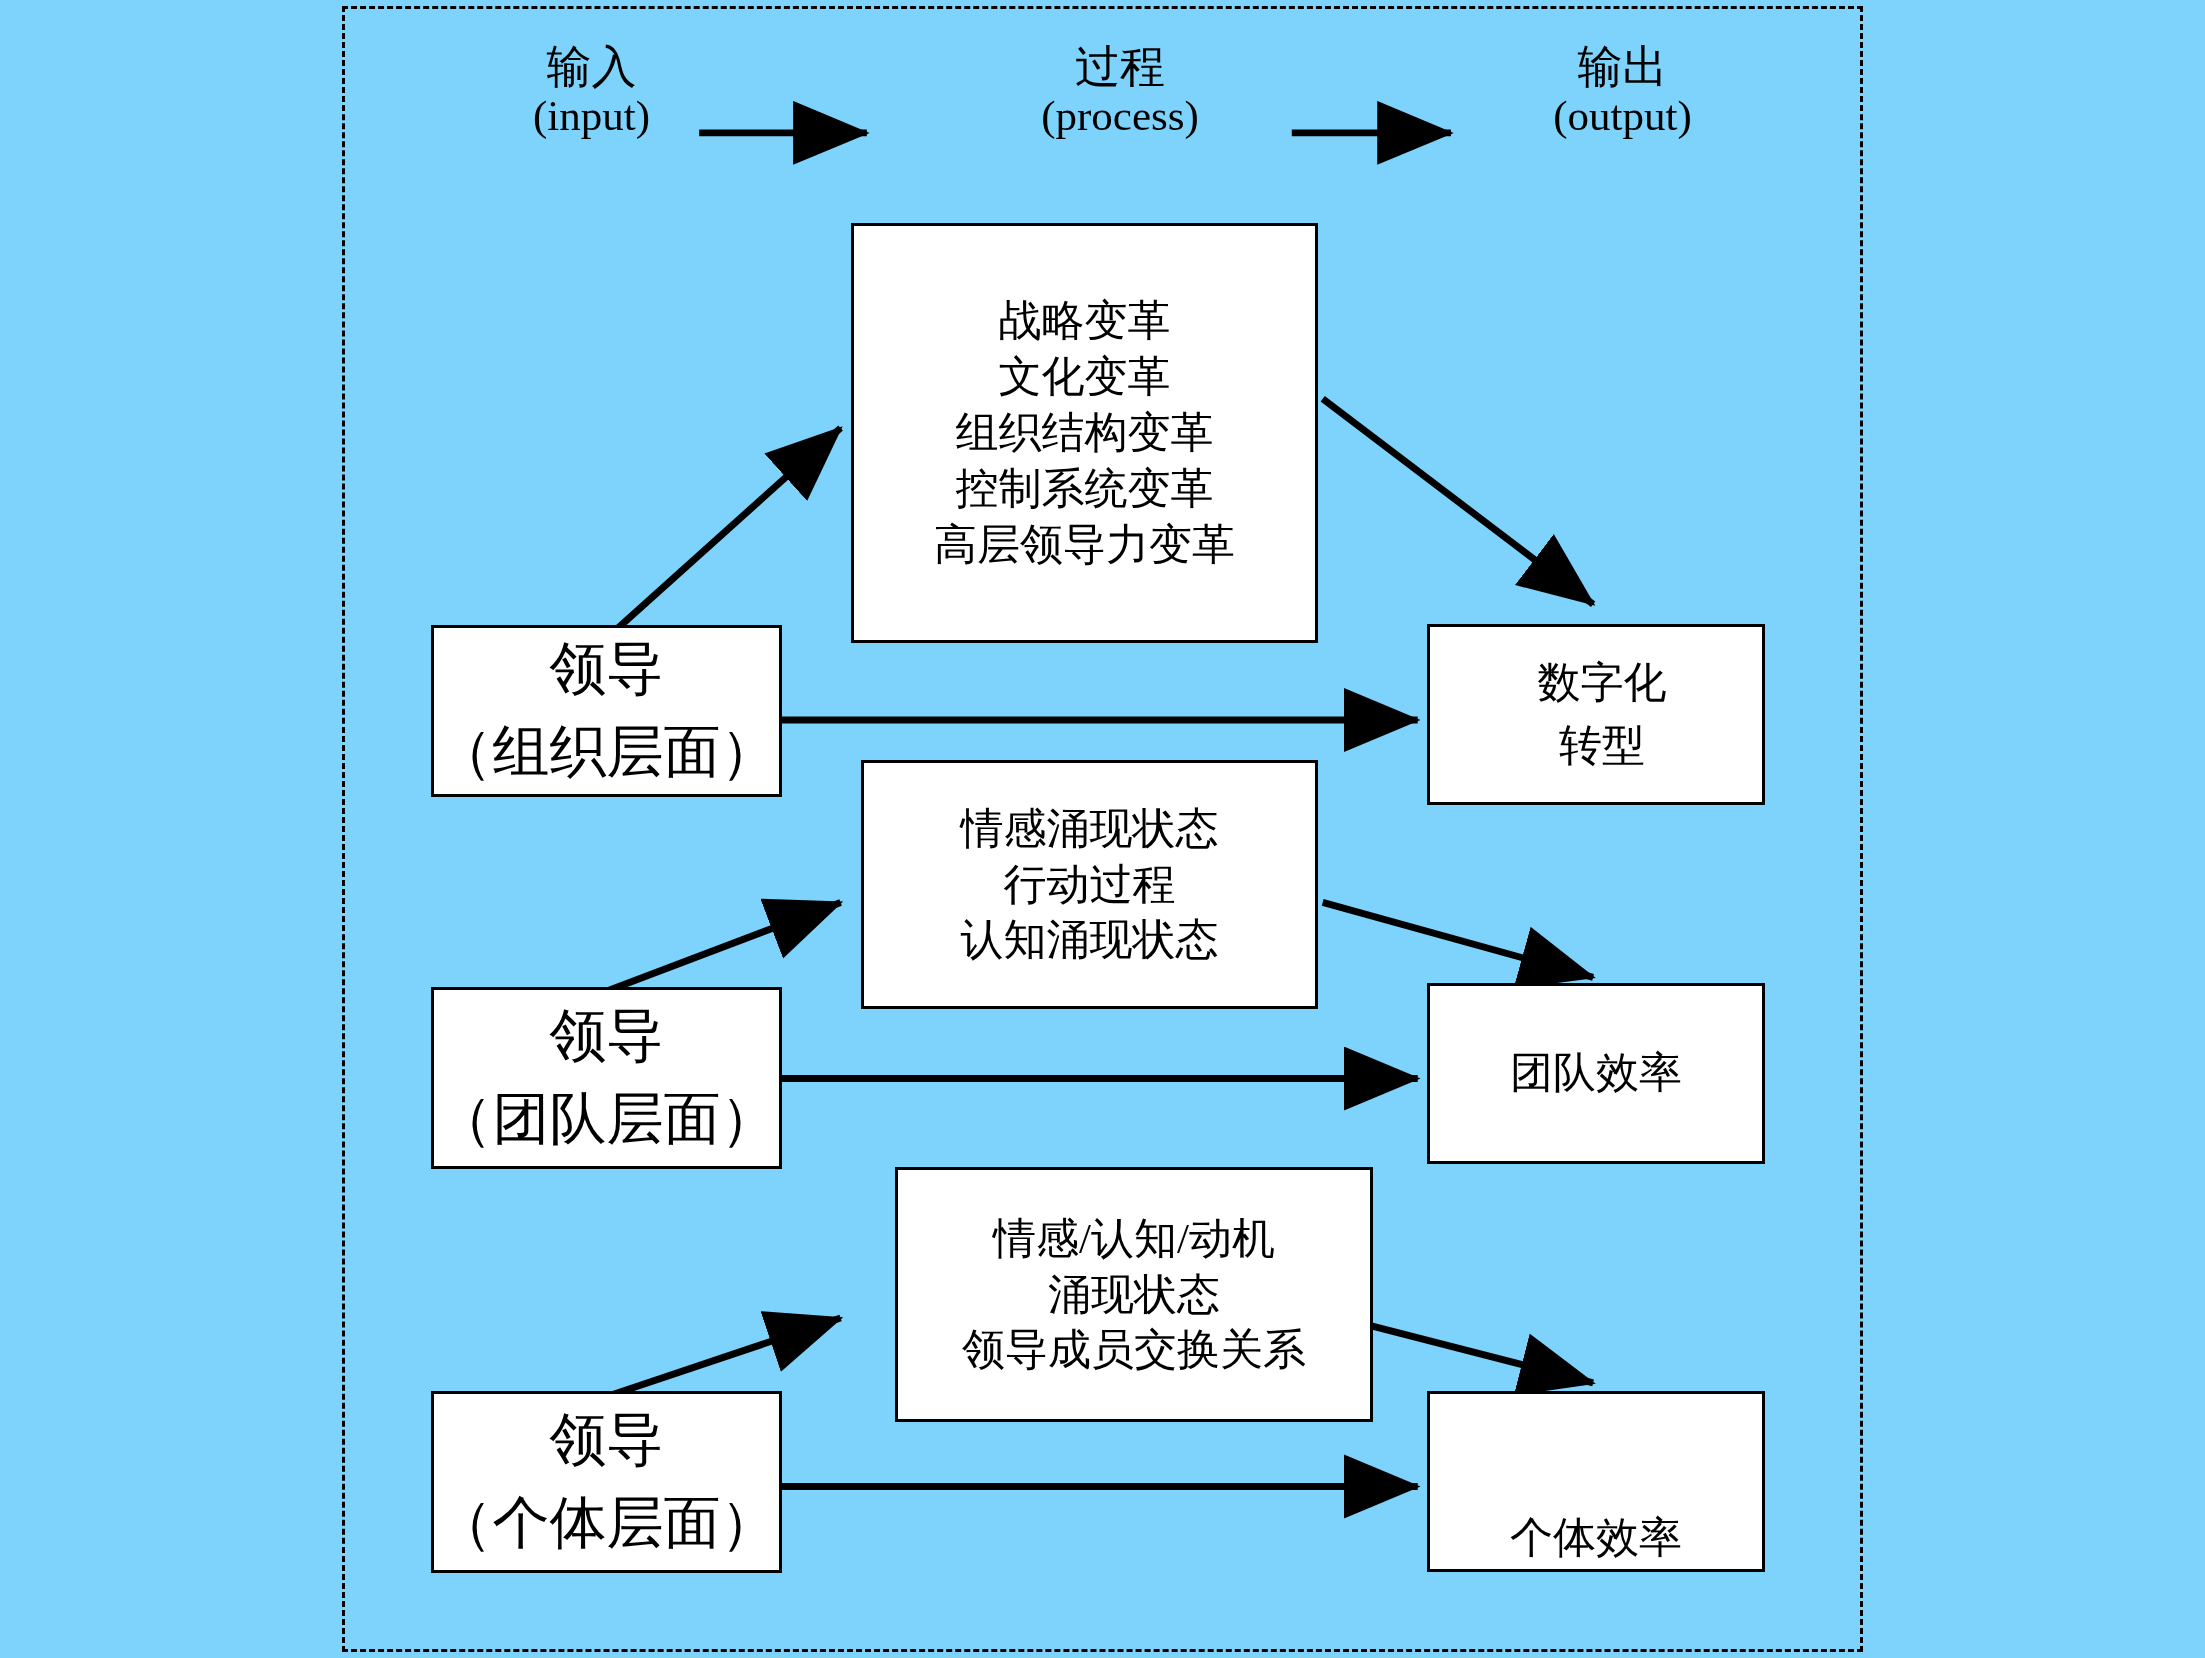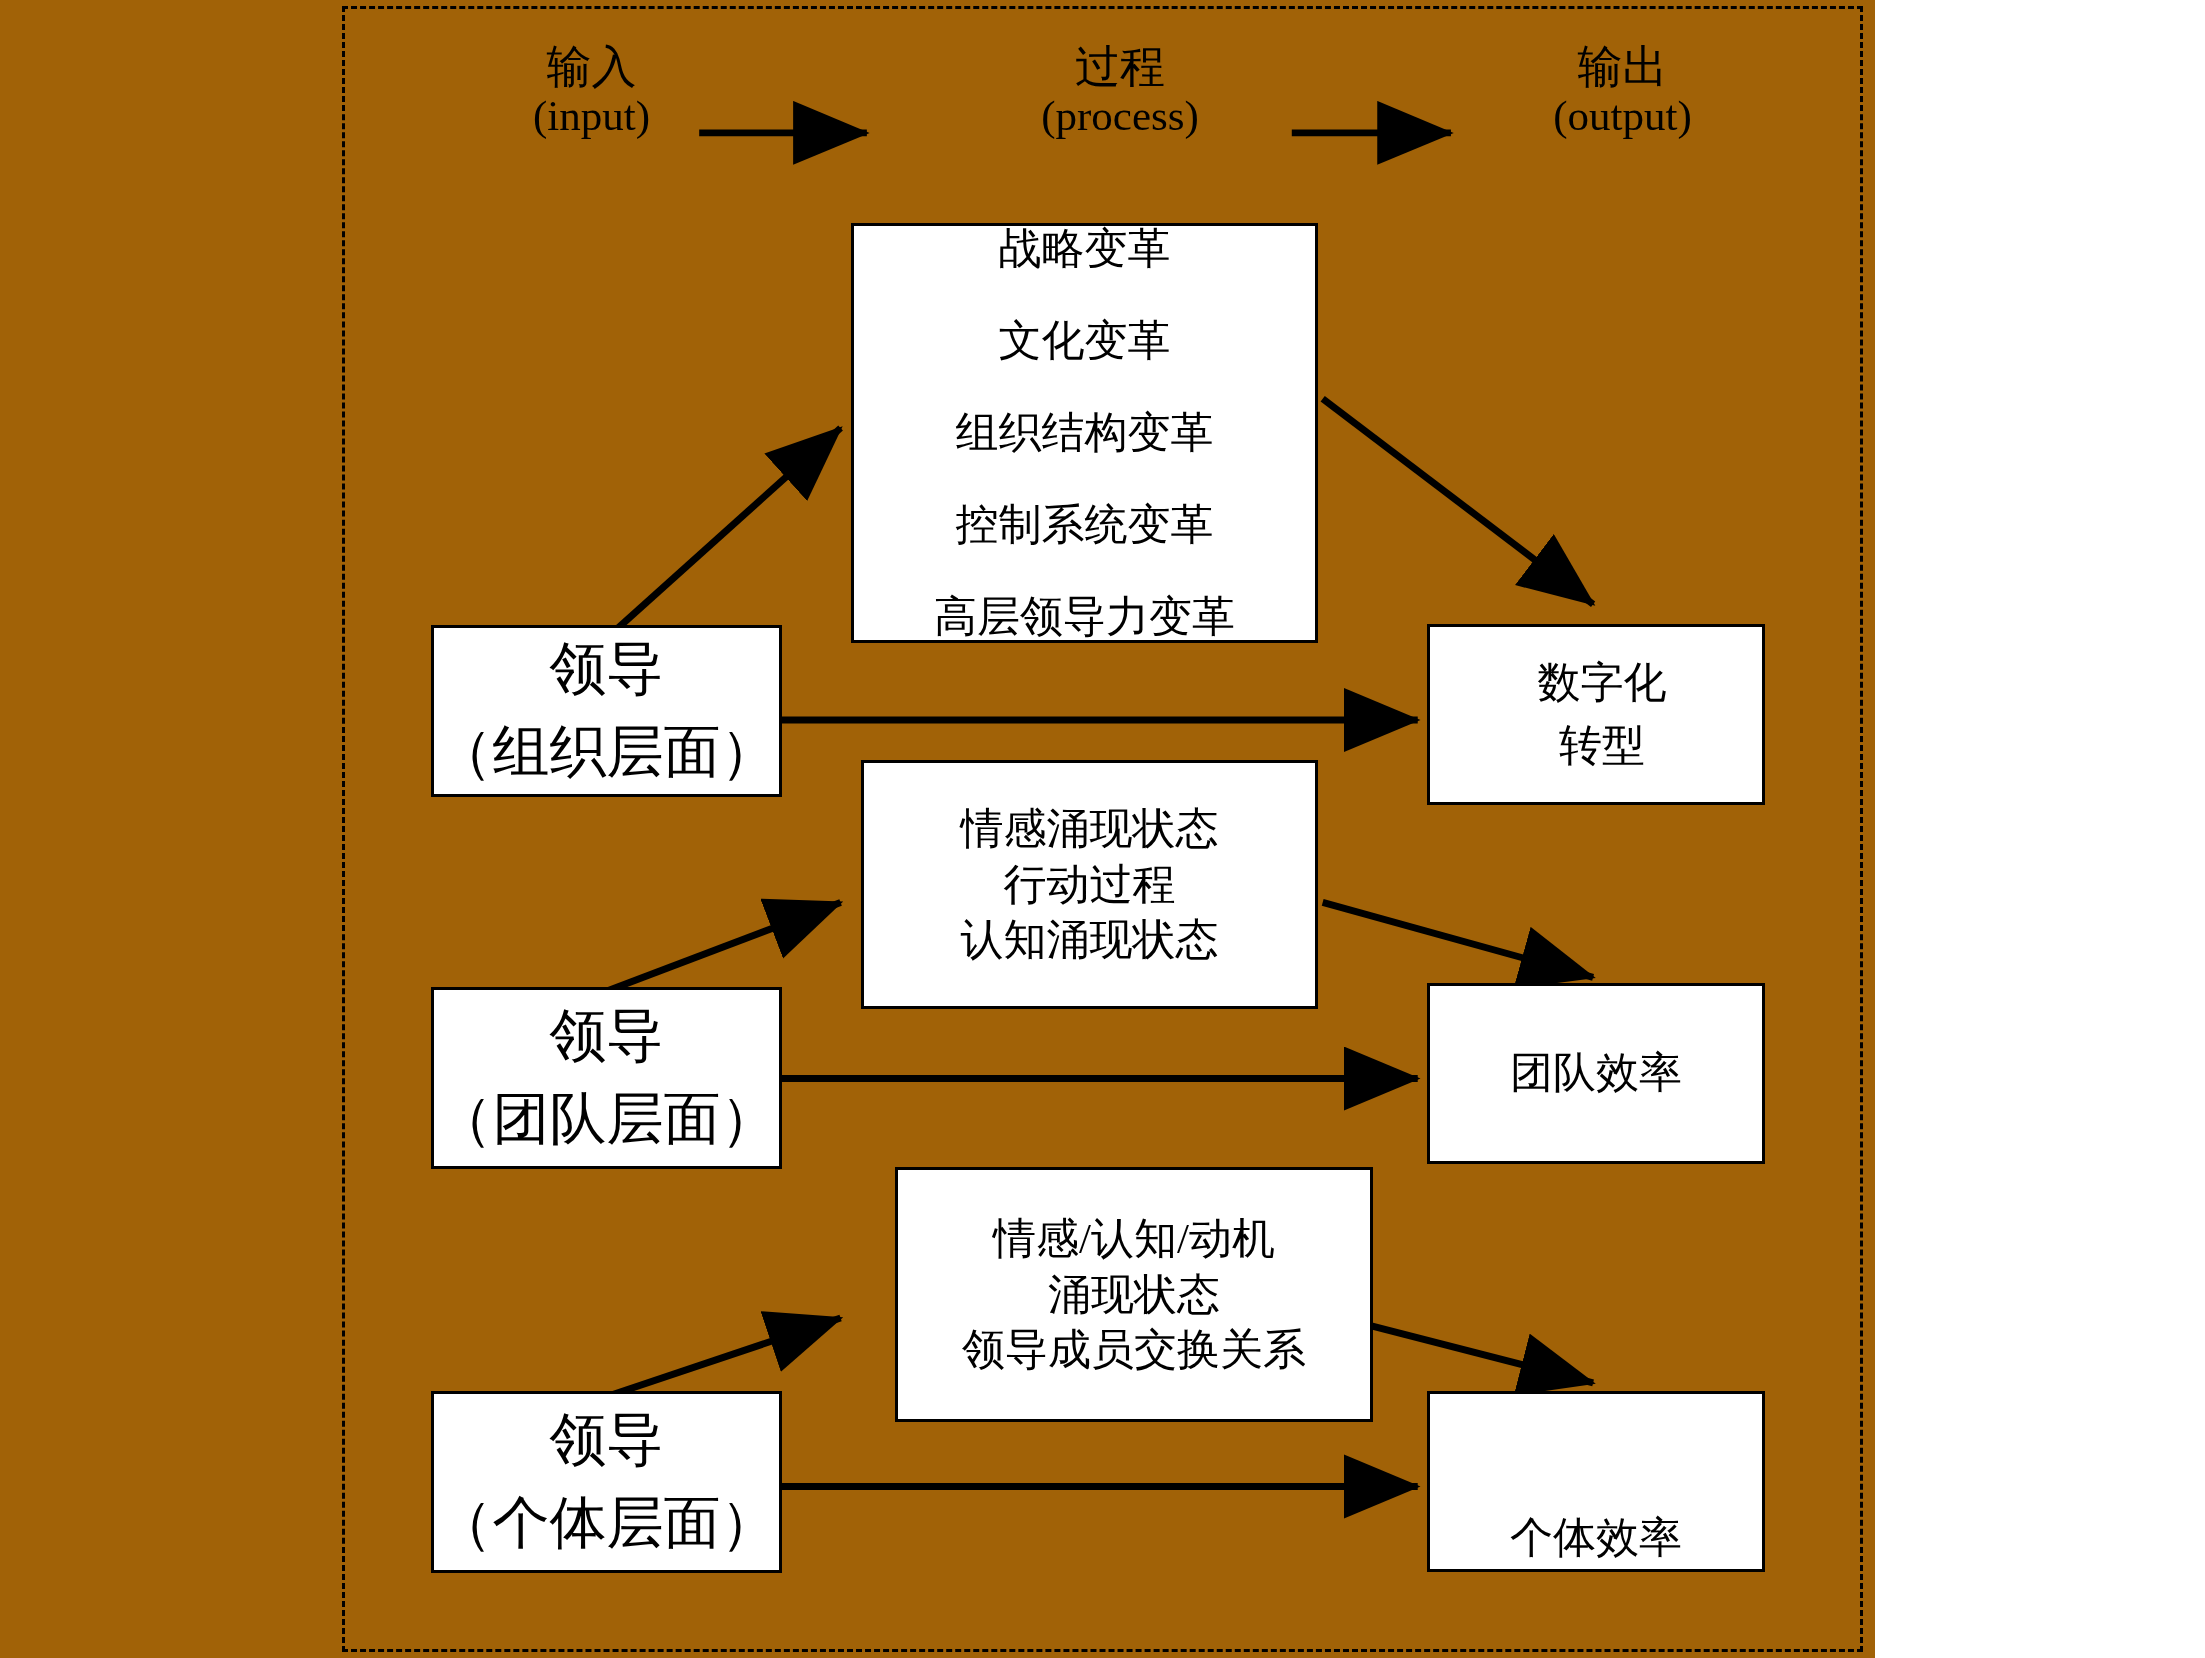--- a/index.html
+++ b/index.html
@@ -9,23 +9,23 @@
   }
   body {
     width: 2205px;
     height: 1658px;
     font-family: "Liberation Serif", "DejaVu Serif", serif;
     color: #000000;
     overflow: hidden;
   }
   #stage {
     position: relative;
-    width: 1875px;
+    width: 2205px;
     height: 1658px;
-    background: #a16207;
+    background: #7dd3fc;
   }
   #wires {
     position: absolute;
     left: 0;
     top: 0;
     width: 2205px;
     height: 1658px;
     pointer-events: none;
   }
   
@@ -123,21 +123,21 @@
   <div class="node io-node" style="left:431px; top:987px; width:351px; height:182px;">
     <span class="ln">领导</span>
     <span class="ln">（团队层面）</span>
   </div>
 
   <div class="node io-node" style="left:431px; top:1391px; width:351px; height:182px;">
     <span class="ln">领导</span>
     <span class="ln">（个体层面）</span>
   </div>
 
-  <div class="node proc-node" style="left:851px; top:223px; width:467px; height:420px;gap:36px;">
+  <div class="node proc-node" style="left:851px; top:223px; width:467px; height:420px;">
     <span class="ln">战略变革</span>
     <span class="ln">文化变革</span>
     <span class="ln">组织结构变革</span>
     <span class="ln">控制系统变革</span>
     <span class="ln">高层领导力变革</span>
   </div>
 
   <div class="node proc-node" style="left:861px; top:760px; width:457px; height:249px;">
     <span class="ln">情感涌现状态</span>
     <span class="ln">行动过程</span>

